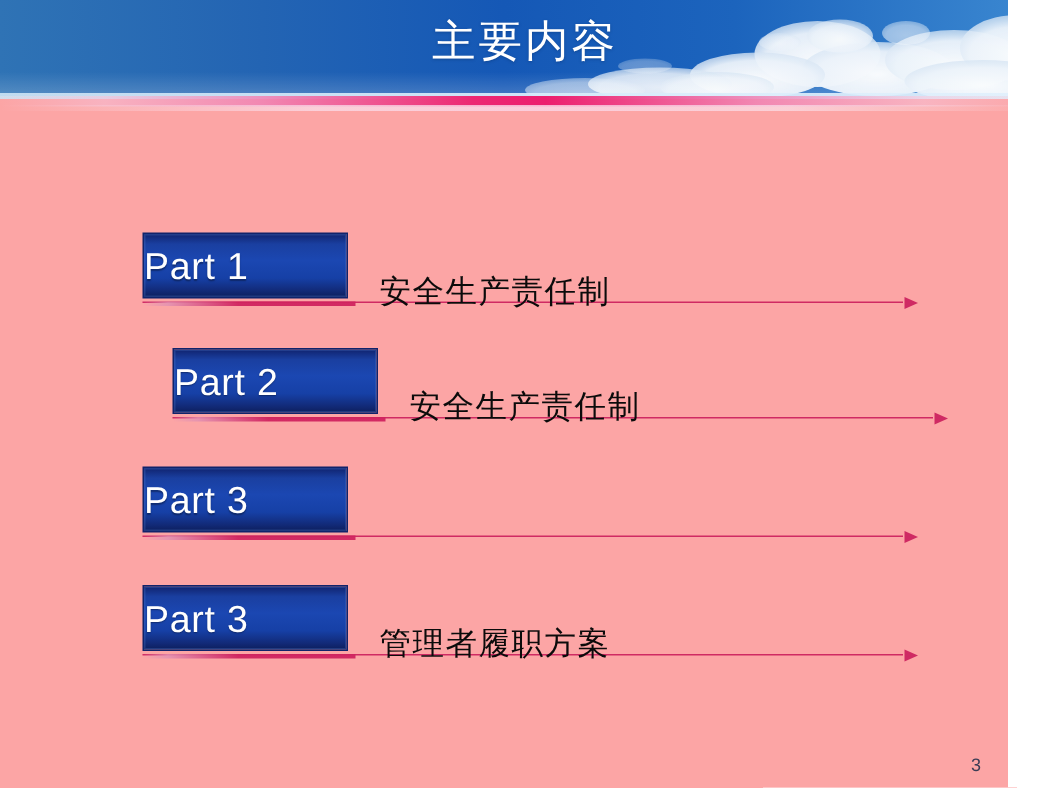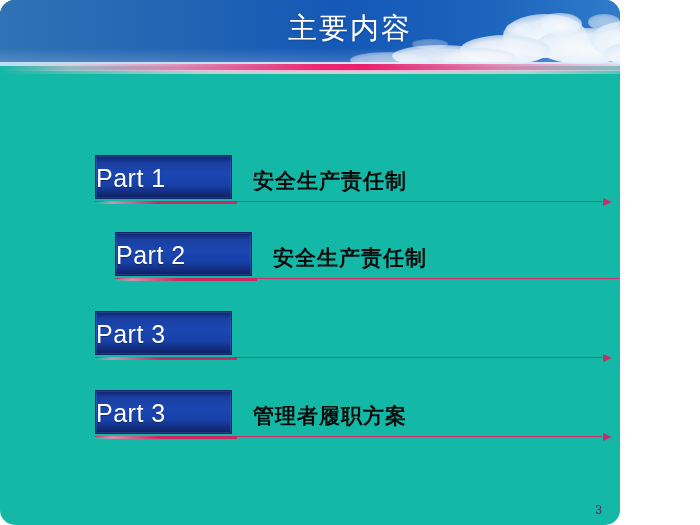--- a/index.html
+++ b/index.html
@@ -12,25 +12,24 @@
     background: #ffffff;
     font-family: "Liberation Sans", "DejaVu Sans", sans-serif;
     overflow: hidden;
     position: relative;
   }
 
   
   .slide {
     position: absolute;
     left: 0; top: 0;
-    width: 620px;
+    width: 672px;
     height: 525px;
-    background: #14b8a6;
+    background: #fca5a5;
     overflow: hidden;
-    border-radius: 15px;
   }
 
   
   .header {
     position: absolute;
     left: 0; top: 0;
     width: 700px;
     height: 64px;
     overflow: hidden;
     background: linear-gradient(100deg,
@@ -162,26 +161,26 @@
     background: linear-gradient(90deg,
         rgba(255,255,255,0.0) 0%,
         rgba(226,145,178,0.85) 12%,
         rgba(208,35,95,0.95) 45%,
         rgba(208,35,95,0.95) 100%);
   }
 
   .row-title {
     position: absolute;
     left: 253px;
-    top: 6px;
+    top: 20px;
     height: 40px;
     line-height: 40px;
     color: #0b0b0b;
     font-size: 21px;
-    font-weight: bold;
+    font-weight: normal;
     letter-spacing: 1px;
     white-space: nowrap;
   }
 
   
   .arrow-line {
     position: absolute;
     left: 95px;
     top: 46px;
     width: 512px;

